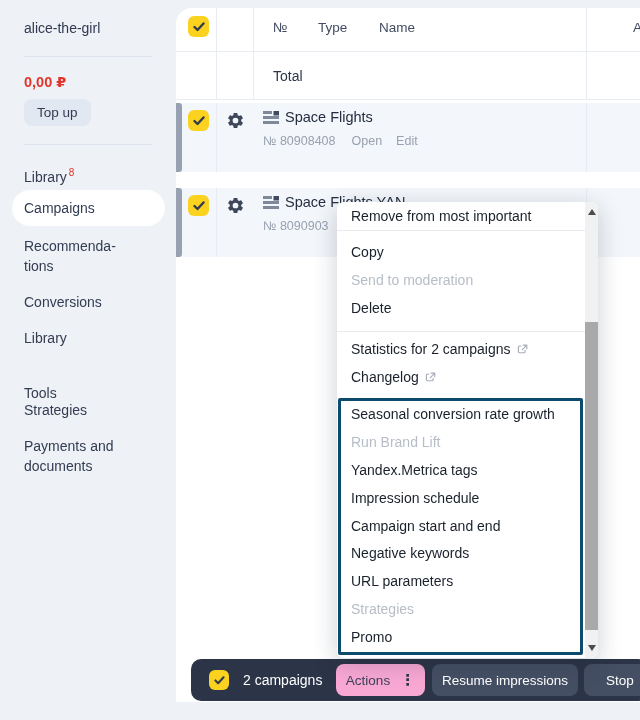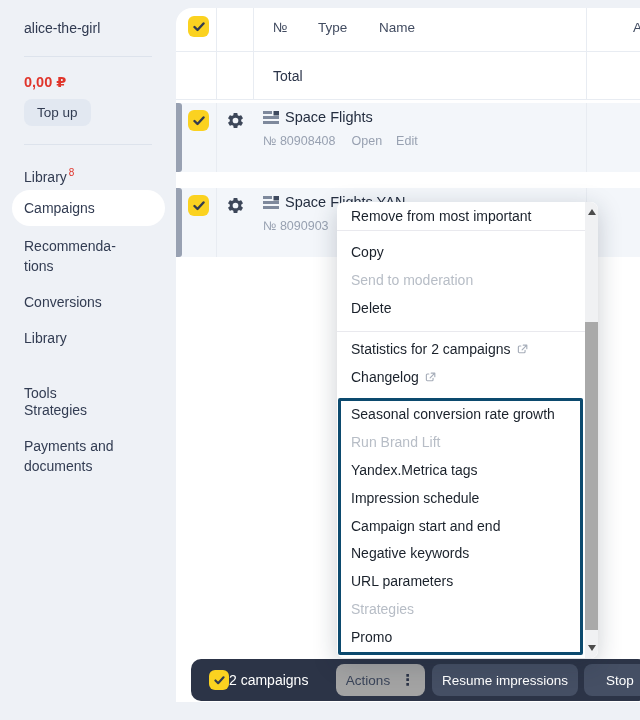--- a/index.html
+++ b/index.html
@@ -54,24 +54,24 @@
   .scrollthumb{position:absolute;right:0;top:120px;width:13px;height:308px;background:#a9a9a9;cursor:grab;}
   .arrow-up{position:absolute;right:2px;top:7px;width:0;height:0;border-left:4.5px solid transparent;
     border-right:4.5px solid transparent;border-bottom:6px solid #4c4c4c;}
   .arrow-down{position:absolute;right:2px;bottom:7px;width:0;height:0;border-left:4.5px solid transparent;
     border-right:4.5px solid transparent;border-top:6px solid #4c4c4c;}
 
   
   .abar{position:absolute;left:191px;top:659px;width:457px;height:42px;background:#2c3447;
     border-radius:10px;z-index:5;display:flex;align-items:center;}
   .abar .cb{margin-left:18px;width:20px;height:20px;}
-  .abar-label{margin-left:0;font-size:14px;font-weight:500;color:#ffffff;}
+  .abar-label{margin-left:14px;font-size:14px;font-weight:500;color:#ffffff;}
   .btn{position:absolute;top:5px;height:32px;border-radius:8px;display:flex;align-items:center;
     justify-content:center;font-size:13.5px;cursor:pointer;}
-  .btn-actions{left:145px;width:89px;background:#a3a3a3;color:#3a4459;gap:10px;}
+  .btn-actions{left:145px;width:89px;background:#f9a8d4;color:#3a4459;gap:10px;}
   .kebab{font-weight:700;color:#2c3447;font-size:15px;letter-spacing:0;}
   .btn-resume{left:241px;width:146px;background:#454f64;color:#ffffff;}
   .btn-stop{left:393px;width:72px;background:#454f64;color:#ffffff;}
 
   .bottom-strip{position:absolute;left:176px;top:702px;width:464px;height:18px;background:#eef1f6;z-index:2;}
   .clip-a{position:absolute;left:457px;top:12px;font-size:13.5px;color:#424c61;}
 </style>
 </head>
 <body>
 

